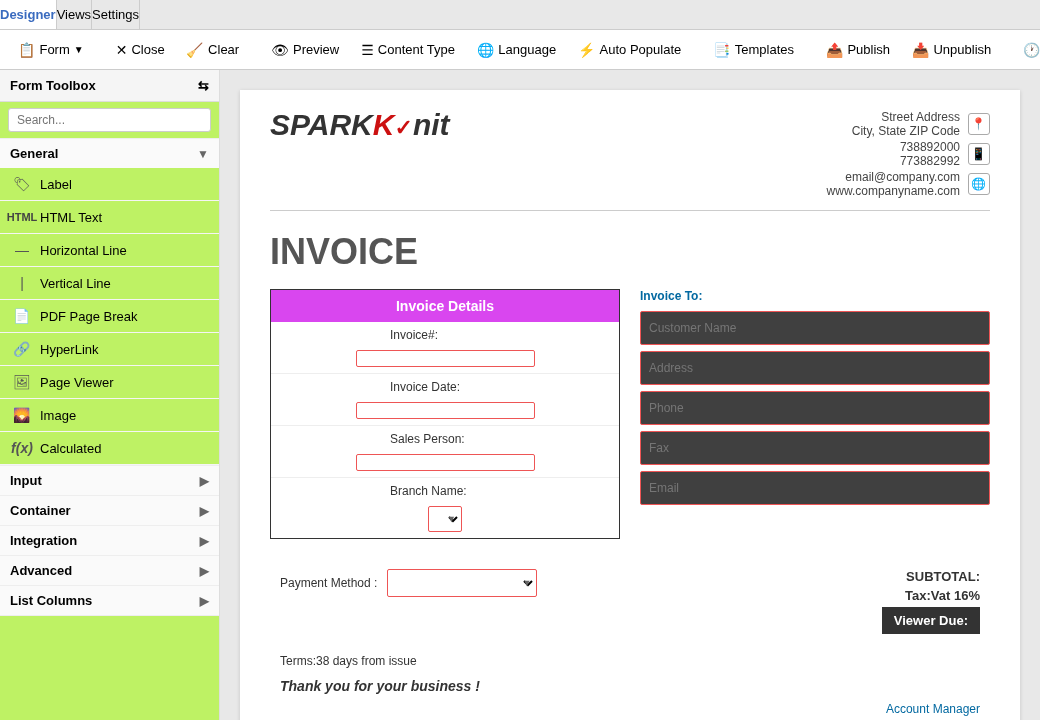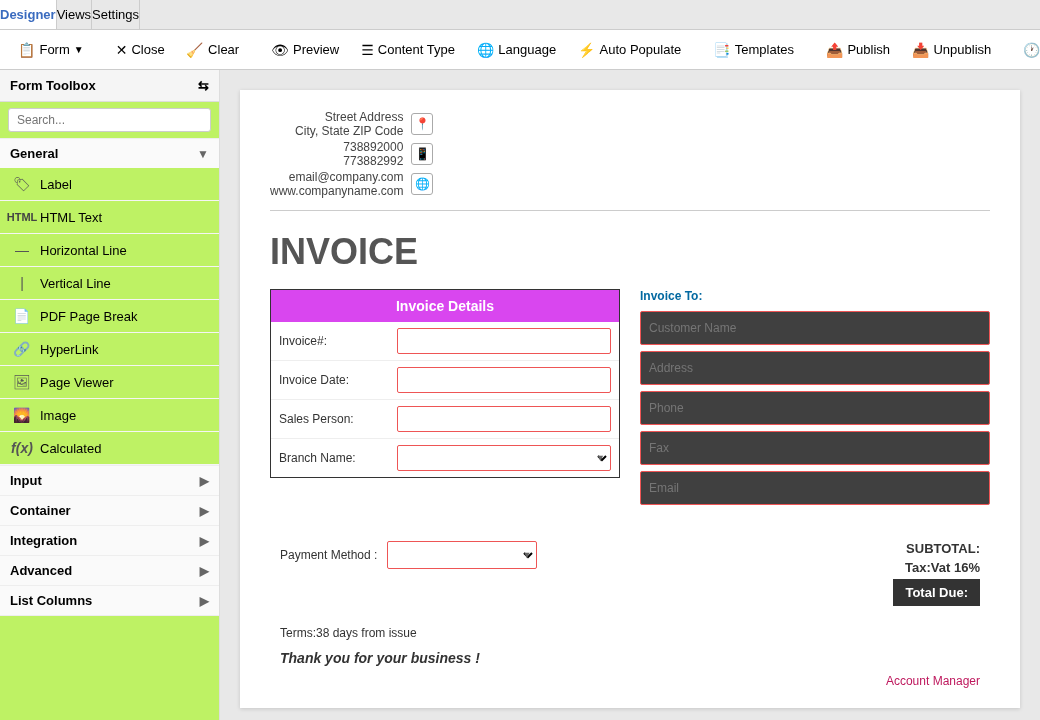--- a/index.html
+++ b/index.html
@@ -207,20 +207,21 @@
       padding: 8px;
       font-size: 14px;
       font-weight: bold;
     }
     .details-row {
       display: flex;
       align-items: center;
       padding: 6px 8px;
       border-bottom: 1px solid #eee;
       gap: 8px;
+      flex-direction: column;
     }
     .details-row:last-child { border-bottom: none; }
     .details-label {
       width: 110px;
       font-size: 12px;
       color: #333;
       flex-shrink: 0;
     }
     .details-input {
       flex: 1;
@@ -339,21 +340,21 @@
       font-size: 14px;
       font-weight: bold;
       color: #333;
       font-style: italic;
     }
 
     
     .account-manager {
       text-align: right;
       font-size: 12px;
-      color: #be185d;
+      color: #0369a1;
       margin-top: 8px;
       padding: 0 10px;
     }
 
     
     .logo-spark { color: #333; font-style: italic; font-weight: 900; }
     .logo-k-red { color: #cc1111; font-style: italic; font-weight: 900; }
     .logo-nit { color: #333; font-style: italic; font-weight: 900; }
   </style>
 </head>
@@ -513,20 +514,25 @@
         <span>List Columns</span>
         <span class="chevron">▶</span>
       </div>
     </div>
   </div>
 
   <div class="content-area">
     <div class="invoice-canvas">
 
       <div class="invoice-header">
+        <div class="logo-area">
+          <div style="font-size:30px;font-weight:900;font-style:italic;line-height:1;">
+            <span class="logo-spark">SPARK</span><span class="logo-k-red">K</span><span style="color:#cc1111;font-size:22px;font-style:normal;font-weight:900;">✓</span><span class="logo-nit">nit</span>
+          </div>
+        </div>
         <div class="company-info">
           <div class="company-info-row">
             <div style="text-align:right;">
               <div>Street Address</div>
               <div>City, State ZIP Code</div>
             </div>
             <div class="company-icon">📍</div>
           </div>
           <div class="company-info-row">
             <div style="text-align:right;">
@@ -590,21 +596,21 @@
           <span class="payment-label">Payment Method :</span>
           <div class="payment-select-wrapper">
             <select>
               <option value=""></option>
             </select>
           </div>
         </div>
         <div class="totals-section">
           <div class="totals-row">SUBTOTAL:</div>
           <div class="totals-row">Tax:Vat 16%</div>
-          <div class="total-due-row">Total Due:</div>
+          <div class="total-due-row">Viewer Due:</div>
         </div>
       </div>
 
       <div class="terms-section">
         <span>Terms:38 days from issue</span>
       </div>
 
       <div class="thankyou-section">
         <span>Thank you for your business !</span>
       </div>

